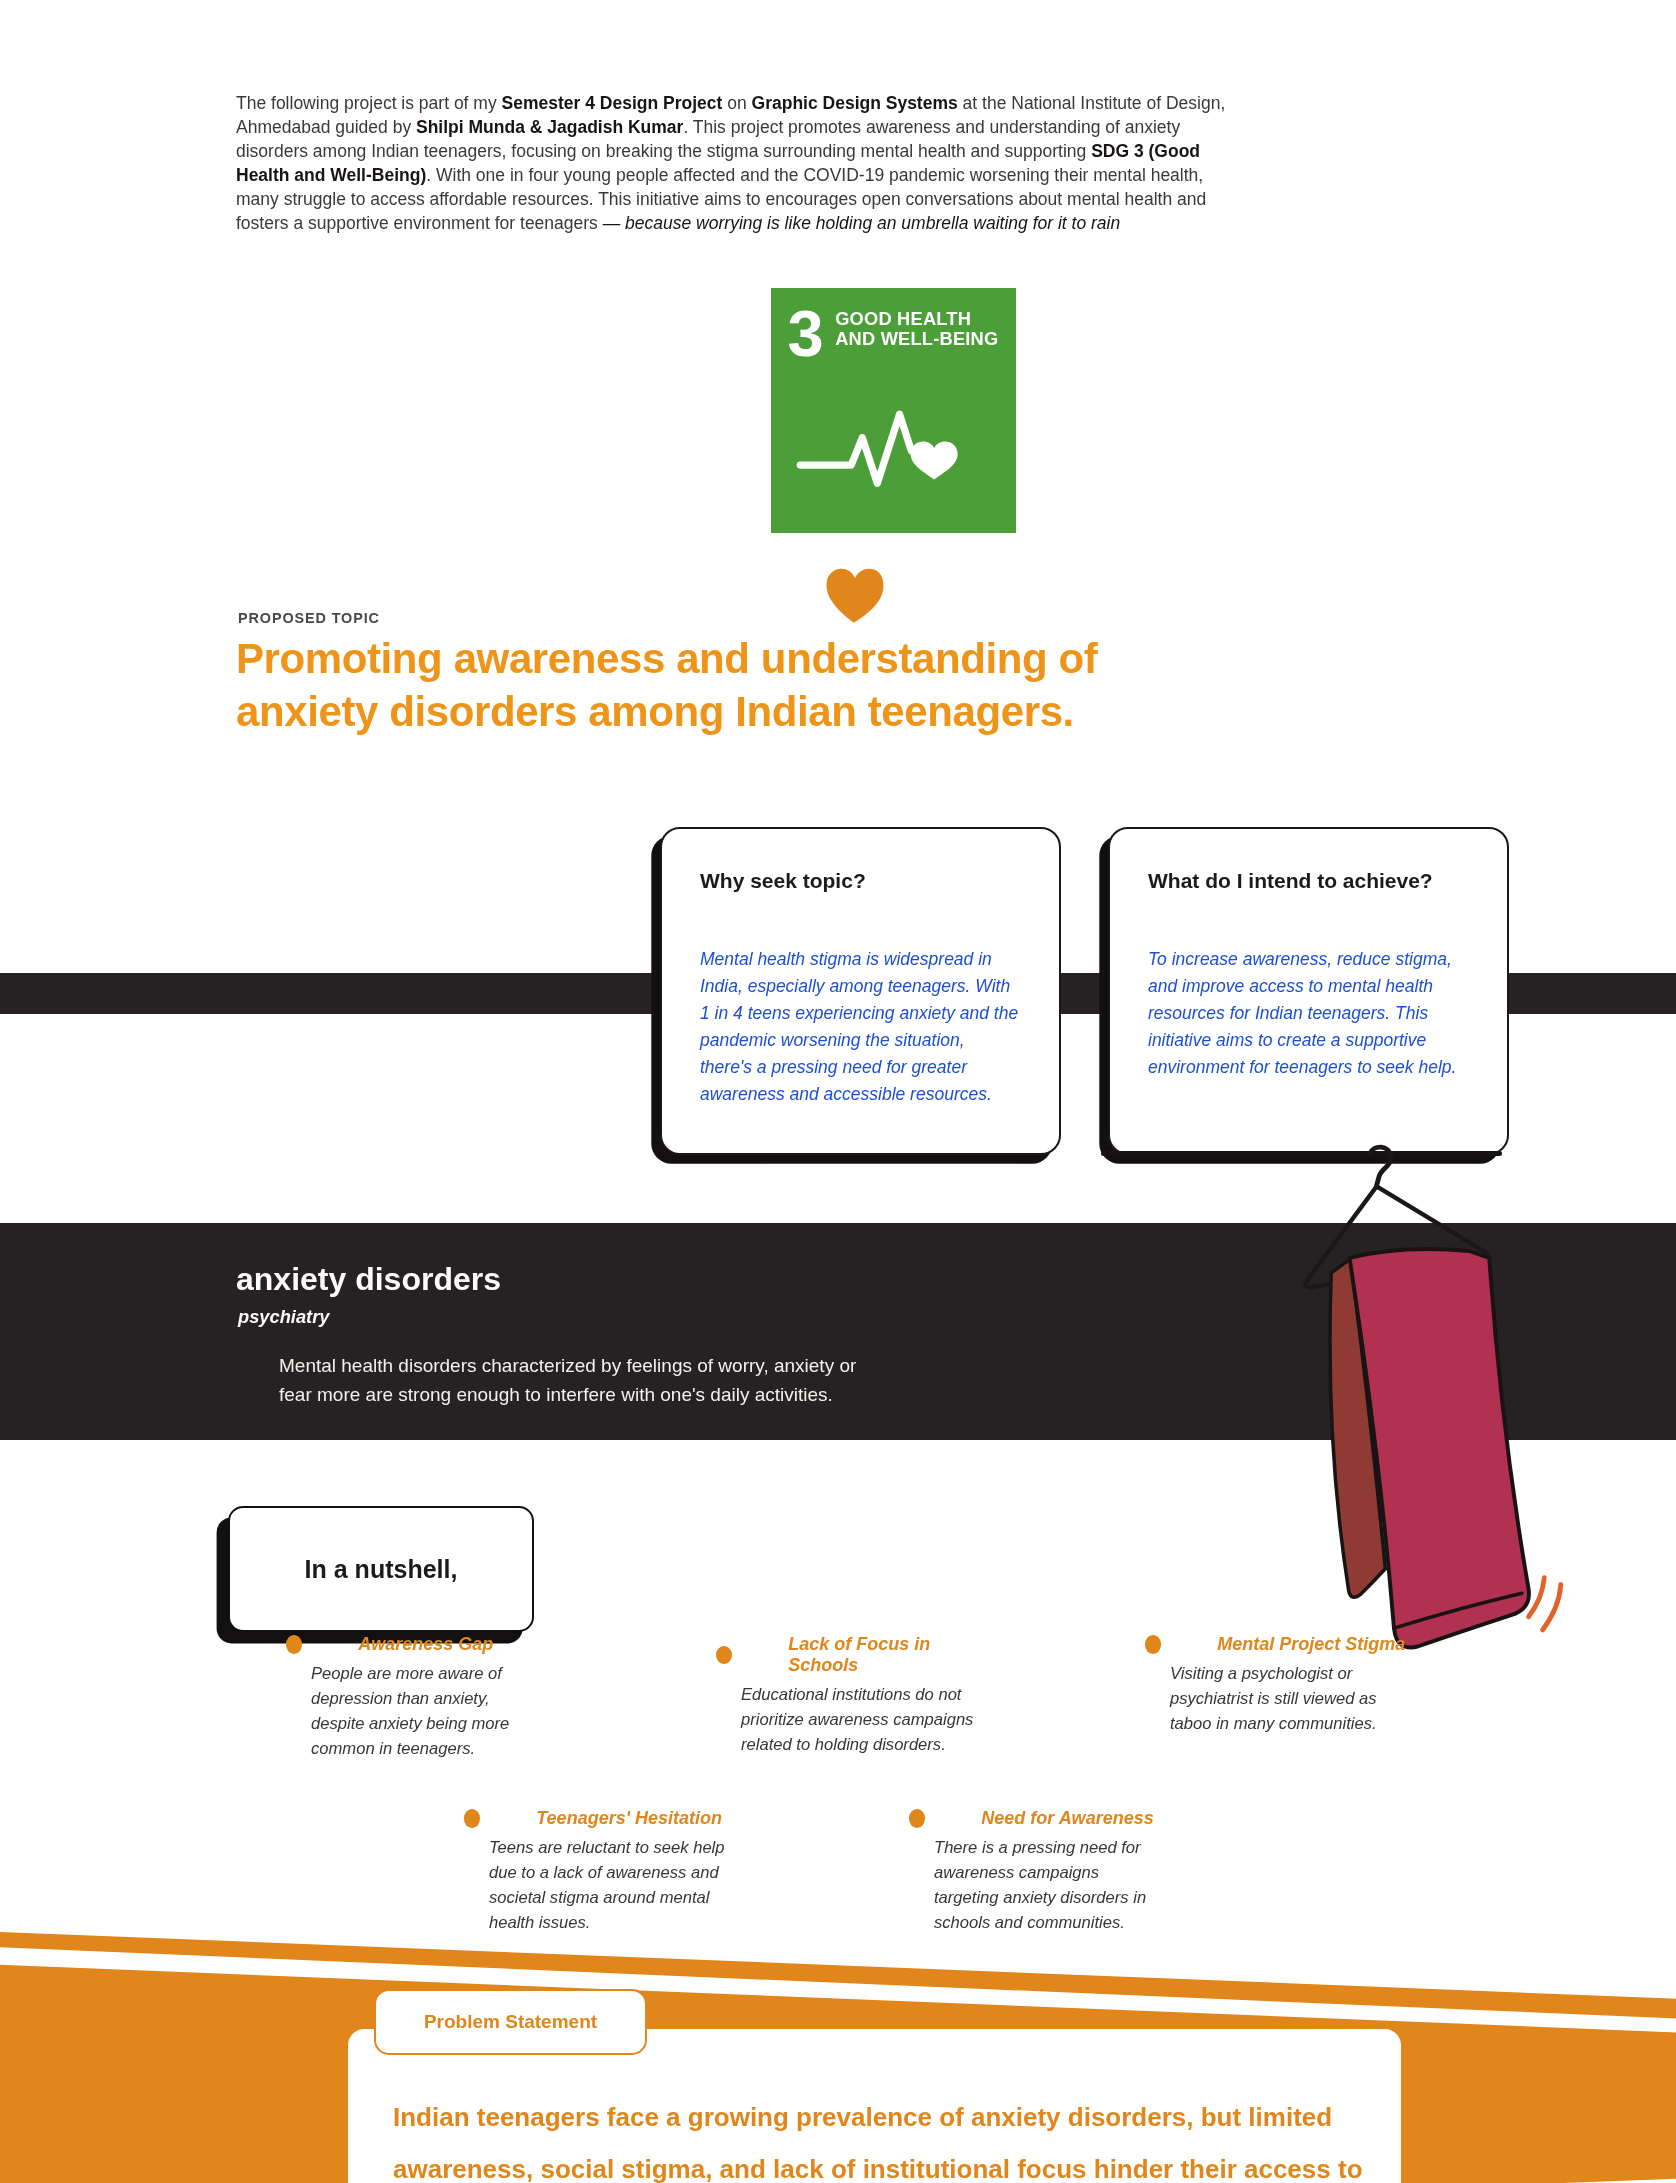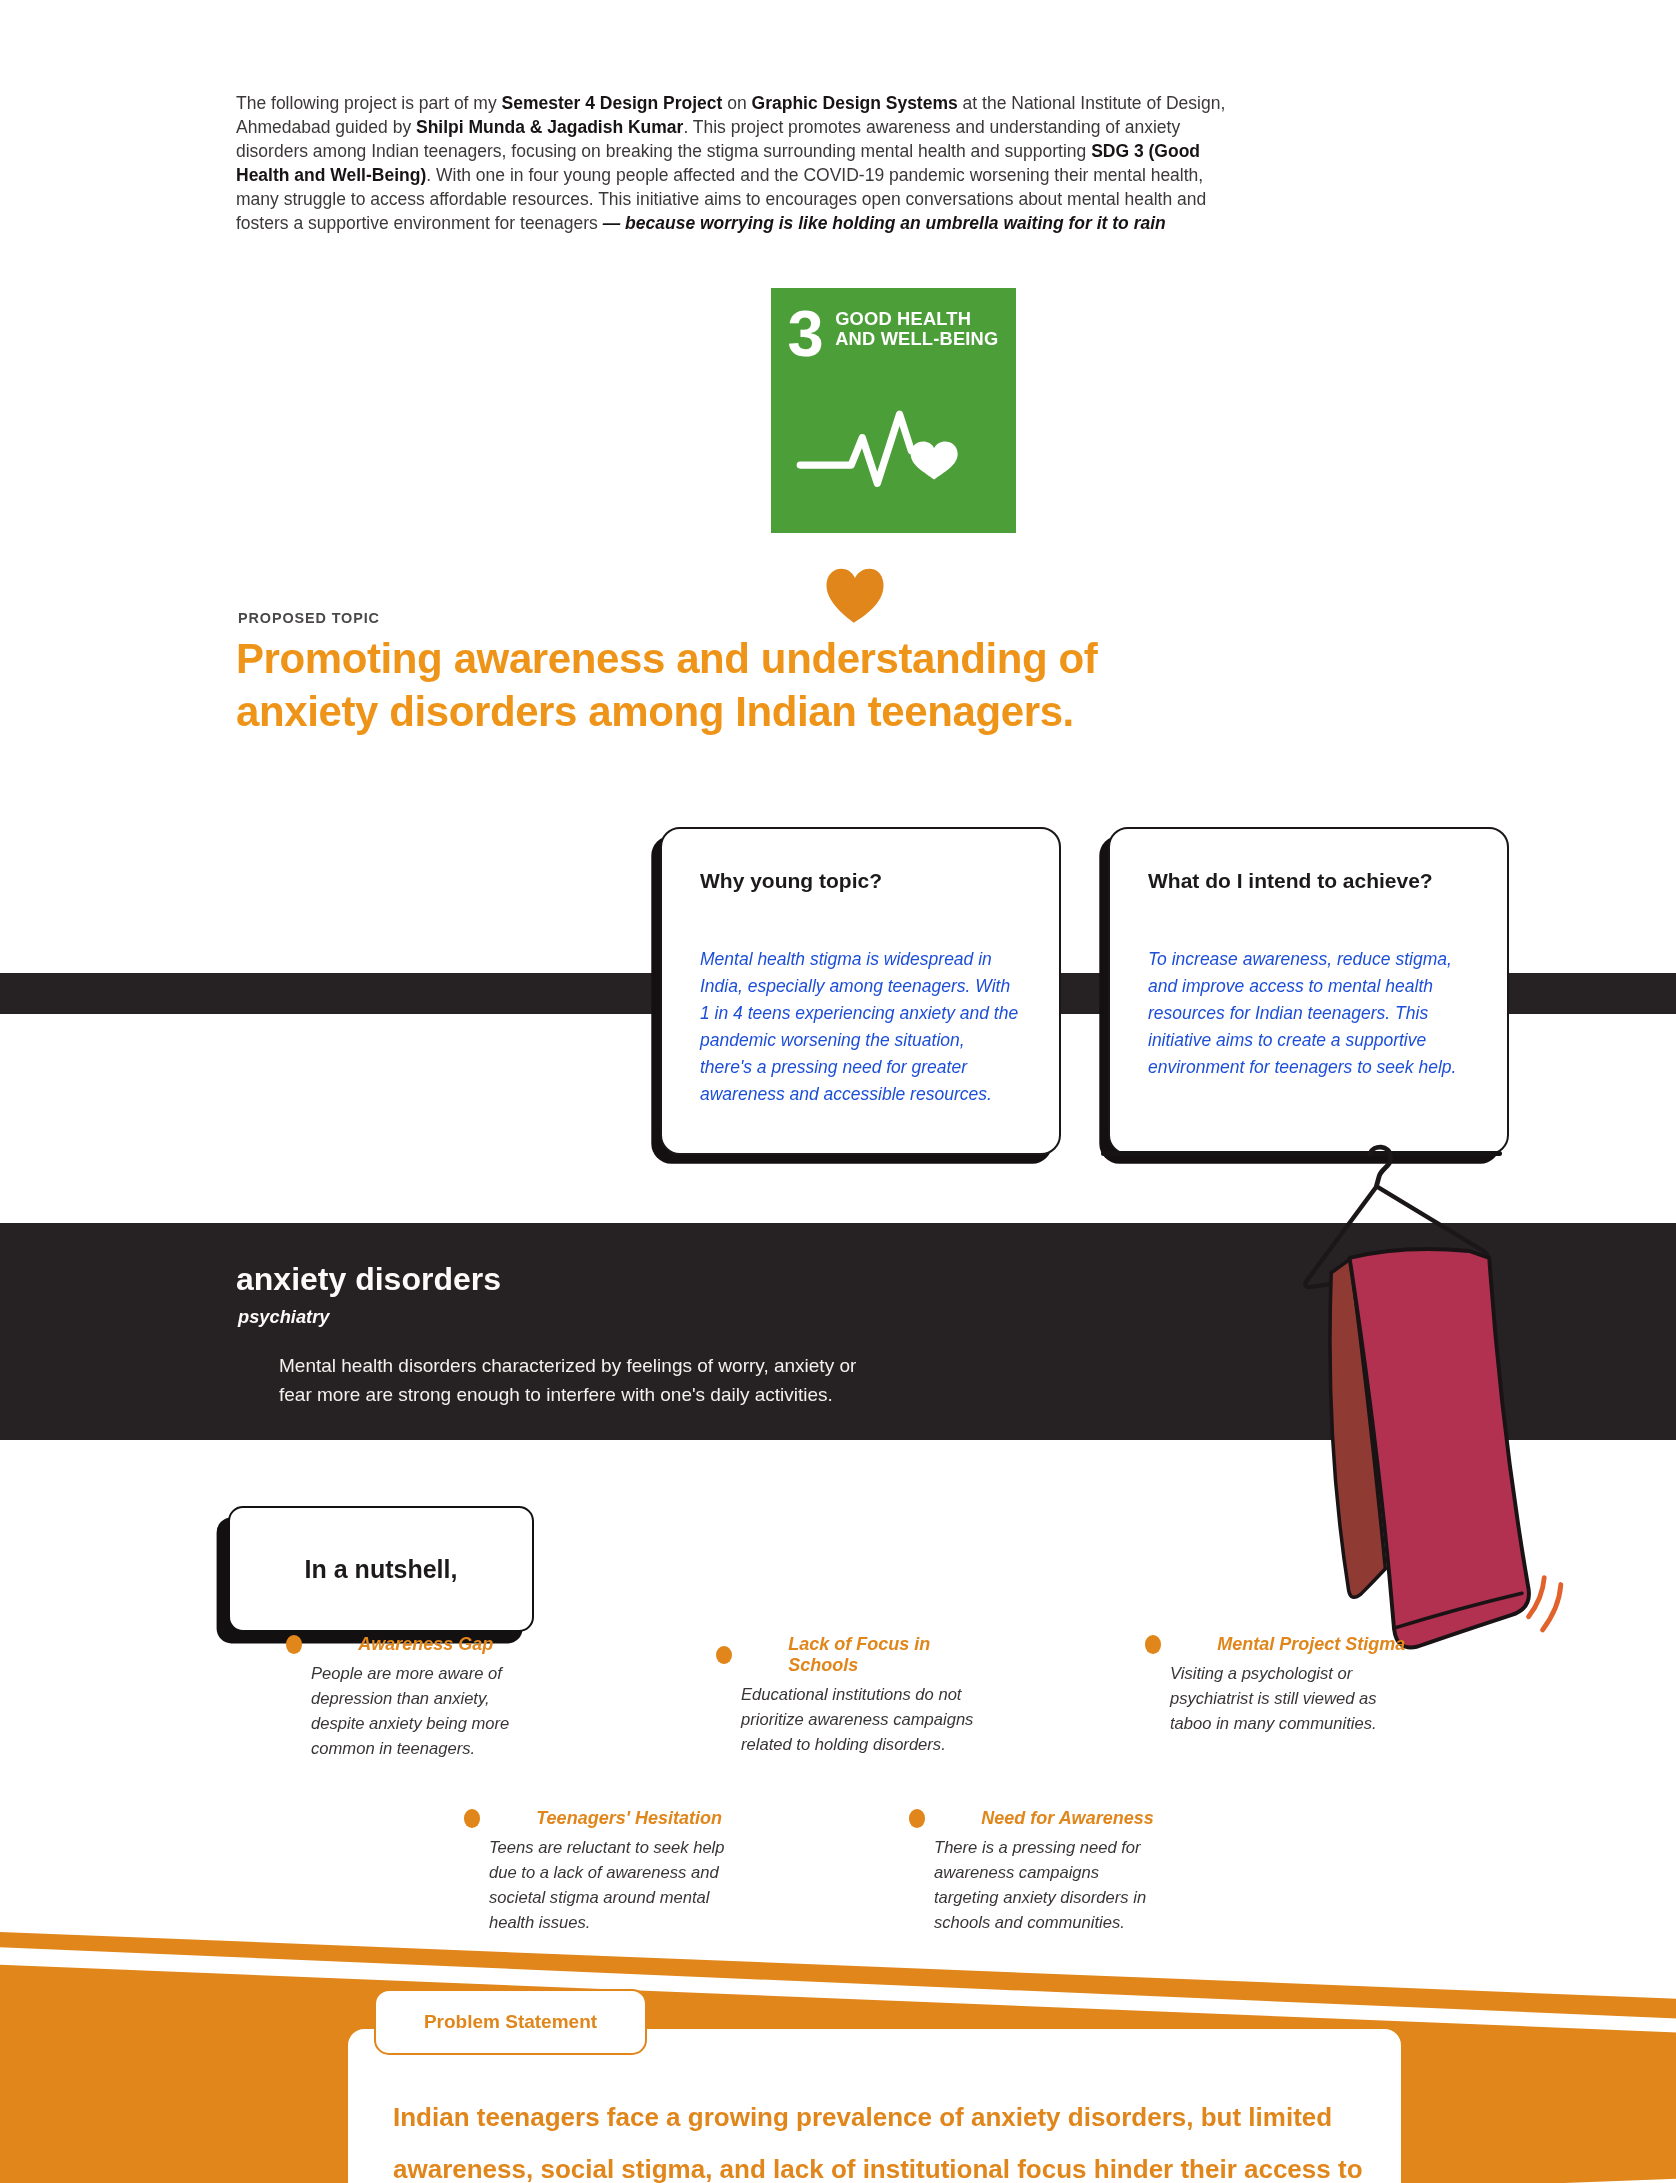--- a/index.html
+++ b/index.html
@@ -5,21 +5,21 @@
   html,body{margin:0;padding:0;}
   body{
     width:1677px;height:3382px;position:relative;overflow:hidden;
     background:#ffffff;font-family:"Liberation Sans",sans-serif;color:#1d1a1b;
   }
   .abs{position:absolute;}
   .preline{white-space:pre-line;}
   
   .intro{left:236px;top:91px;width:1009px;font-size:17.5px;line-height:24px;color:#3c3838;}
   .intro b{color:#181415;}
-  .intro .tail{font-weight:bold;font-style:italic;color:#181415;}
+  .intro .tail{font-weight:normal;font-style:italic;color:#181415;}
   
   .sdg{left:771px;top:288px;width:245px;height:245px;background:#4C9F38;}
   .sdg-row{position:absolute;left:16.6px;top:13px;display:flex;align-items:flex-start;}
   .sdg-num{font-size:65px;font-weight:bold;color:#fff;line-height:1;}
   .sdg-label{margin-left:11.4px;margin-top:7.9px;font-size:18.3px;font-weight:bold;color:#fff;line-height:1.12;letter-spacing:0.2px;}
   .sdg-ekg{position:absolute;left:24px;top:94px;width:196px;height:140px;}
   
   .heart{left:821px;top:563px;width:68px;height:63px;}
   
   .kicker{left:238px;top:610px;font-size:14.4px;font-weight:bold;letter-spacing:0.9px;color:#4a4747;}
@@ -78,21 +78,21 @@
   <path d="M60,26 C50,2 14,4 10,34 C6,64 40,92 58,105 C82,90 114,66 110,34 C106,2 70,4 60,26 Z" fill="#e0861b"></path>
 </svg>
 
 <div class="abs kicker">PROPOSED TOPIC</div>
 <div class="abs topic preline">Promoting awareness and understanding of
 anxiety disorders among Indian teenagers.</div>
 
 <div class="abs stripe1"></div>
 
 <div class="abs qcard" style="left:660px;top:827px;">
-  <h3>Why young topic?</h3>
+  <h3>Why seek topic?</h3>
   <p>Mental health stigma is widespread in India, especially among teenagers. With 1 in 4 teens experiencing anxiety and the pandemic worsening the situation, there's a pressing need for greater awareness and accessible resources.</p>
 </div>
 <div class="abs qcard" style="left:1108px;top:827px;">
   <h3>What do I intend to achieve?</h3>
   <p>To increase awareness, reduce stigma, and improve access to mental health resources for Indian teenagers. This initiative aims to create a supportive environment for teenagers to seek help.</p>
 </div>
 
 <div class="abs defband">
   <div class="def-term">anxiety disorders</div>
   <div class="def-field">psychiatry</div>

